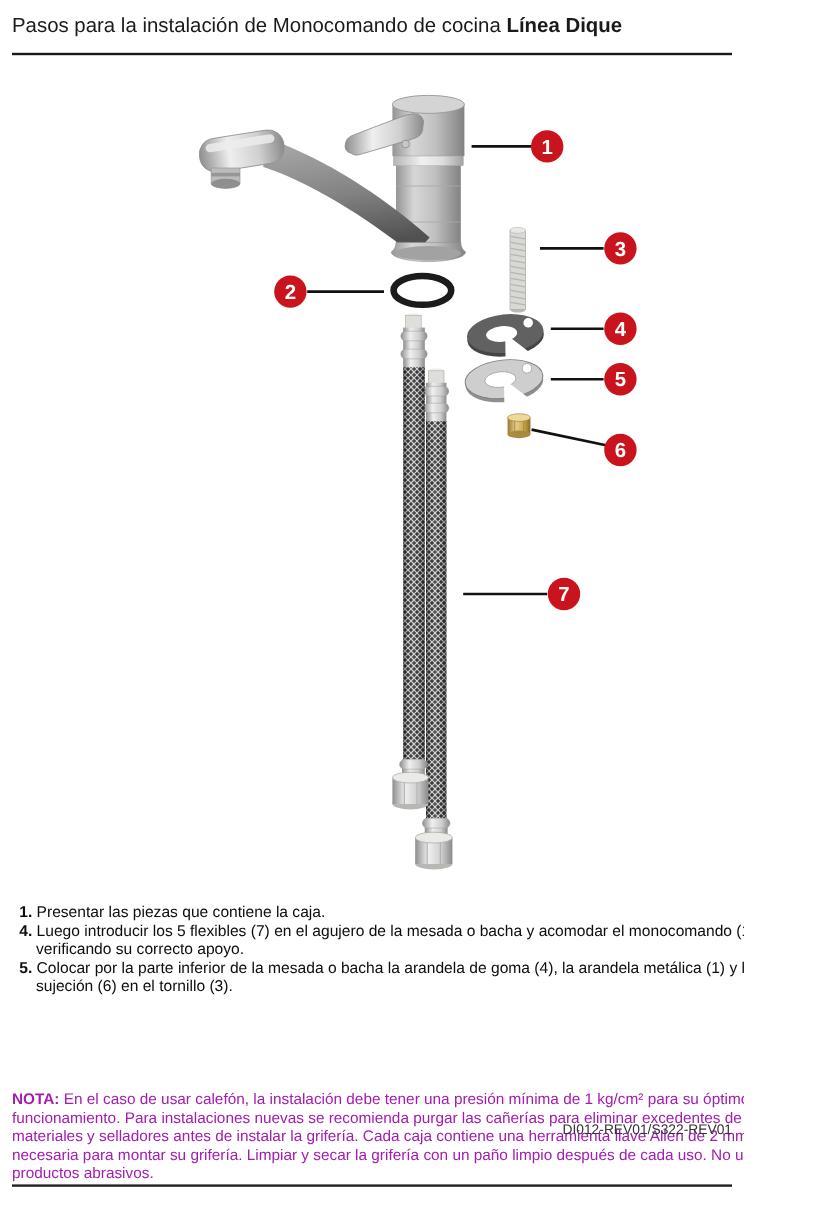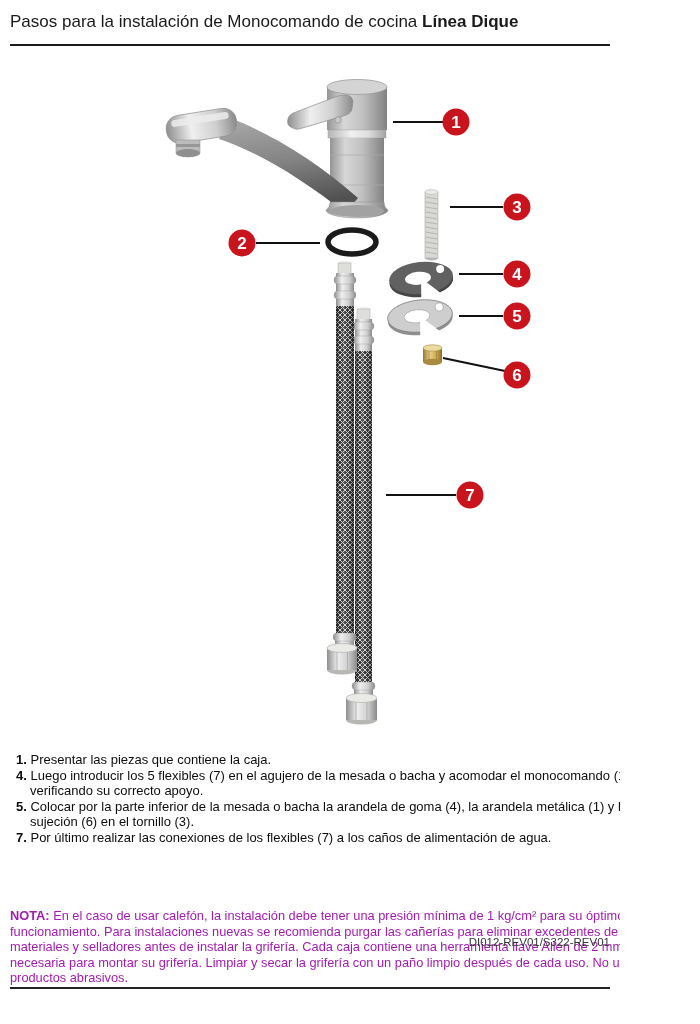--- a/index.html
+++ b/index.html
@@ -209,21 +209,20 @@
           <text class="callout-num" x="470" y="441">7</text>
         </g>
       </g>
     </svg>
   </div>
 
   <ol class="steps">
       <li><b>1.</b><span> Presentar las piezas que contiene la caja.</span></li>
       <li><b>4.</b><span> Luego introducir los 5 flexibles (7) en el agujero de la mesada o bacha y acomodar el monocomando (1), verificando su correcto apoyo.</span></li>
       <li><b>5.</b><span> Colocar por la parte inferior de la mesada o bacha la arandela de goma (4), la arandela metálica (1) y la tuerca de sujeción (6) en el tornillo (3).</span></li>
-      <li><b>7.</b><span> Por último realizar las conexiones de los flexibles (7) a los caños de alimentación de agua.</span></li>
     </ol>
 
   <p class="nota"><b>NOTA:</b><span> </span><span>En el caso de usar calefón, la instalación debe tener una presión mínima de 1 kg/cm² para su óptimo funcionamiento. Para instalaciones nuevas se recomienda purgar las cañerías para eliminar excedentes de materiales y selladores antes de instalar la grifería. Cada caja contiene una herramienta llave Allen de 2 mm necesaria para montar su grifería. Limpiar y secar la grifería con un paño limpio después de cada uso. No usar productos abrasivos.</span></p>
 
   <div class="footer-rule"></div>
   <div class="footer-code">DI012-REV01/S322-REV01</div>
 
 </div>
 
 </body></html>

